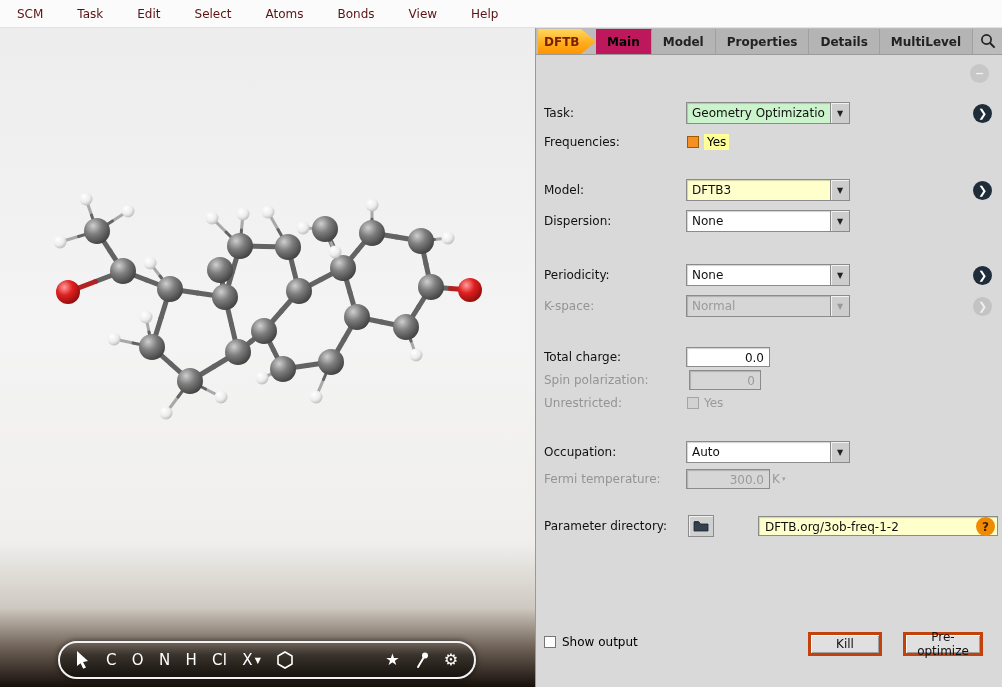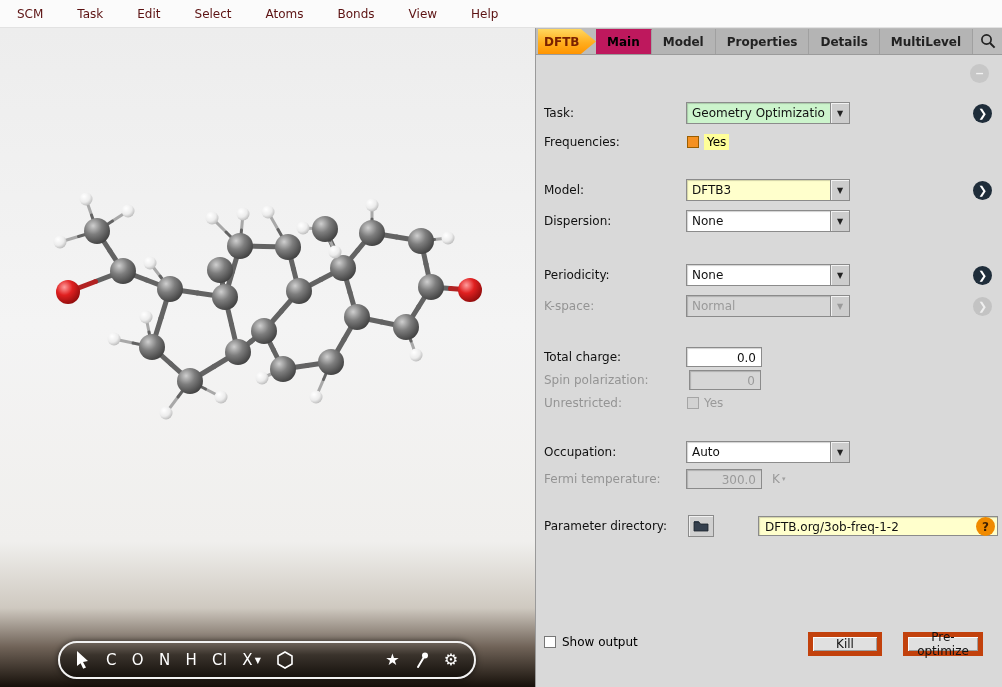--- a/index.html
+++ b/index.html
@@ -41,37 +41,37 @@
   .lbl.disabled { color:#949494; }
 
   .combo { position:absolute; left:150px; display:flex; height:22px; }
   .combo .entry { width:145px; height:22px; border:1px solid #8b8b8b; box-shadow:inset 1px 1px 1px rgba(0,0,0,.18); background:#fff; font-size:12px; padding:3px 4px 0 5px; color:#111; white-space:nowrap; overflow:hidden; }
   .combo .arrow-btn { width:19px; height:22px; background:#cdcdcd; border:1px solid #8b8b8b; border-left:none; display:flex; align-items:center; justify-content:center; font-size:8px; color:#222; cursor:pointer; box-shadow:inset 1px 1px 0 #f2f2f2; }
   .combo.disabled .entry { background:#d6d6d6; color:#9a9a9a; }
   .combo.disabled .arrow-btn { color:#9a9a9a; cursor:default; }
   .entry-green { background:#ccf4cc !important; }
   .entry-yellow { background:#ffffcc !important; }
 
-  .num-entry { position:absolute; left:150px; width:76px; height:20px; border:1px solid #8b8b8b; box-shadow:inset 1px 1px 1px rgba(0,0,0,.18); background:#fff; font-size:12px; text-align:right; padding:3px 5px 0 0; color:#111; }
+  .num-entry { position:absolute; left:150px; width:84px; height:20px; border:1px solid #8b8b8b; box-shadow:inset 1px 1px 1px rgba(0,0,0,.18); background:#fff; font-size:12px; text-align:right; padding:3px 5px 0 0; color:#111; }
   .num-entry.disabled { background:#d6d6d6; color:#9a9a9a; }
 
   .checkbox { width:12px; height:12px; border:1px solid #777; background:#fff; display:inline-block; cursor:pointer; }
   .checkbox.checked-orange { background:#f59122; border-color:#9a5e00; }
   .checkbox.disabled { background:#d2d2d2; border-color:#a5a5a5; cursor:default; }
   .hl-yellow { background:#ffff99; padding:1px 3px; }
   .gray-text { color:#9a9a9a; }
 
   .unit-lbl { font-size:12px; color:#9a9a9a; margin-left:6px; }
   .unit-caret { font-size:7px; color:#a0a0a0; margin-left:2px; }
 
   .folder-btn { position:absolute; left:152px; width:26px; height:22px; background:#d0d0d0; border:1px solid #8b8b8b; box-shadow:inset 1px 1px 0 #f0f0f0; display:flex; align-items:center; justify-content:center; cursor:pointer; }
   .path-entry { position:absolute; left:206px; width:240px; height:20px; border:1px solid #8b8b8b; box-shadow:inset 1px 1px 1px rgba(0,0,0,.18); background:#ffffcc; font-size:12px; padding:3px 0 0 6px; color:#111; white-space:nowrap;margin-left:16px; }
   .help-btn { position:absolute; left:440px; width:19px; height:19px; border-radius:50%; background:#f08a00; color:#402000; font-weight:bold; font-size:12px; display:flex; align-items:center; justify-content:center; cursor:pointer; }
 
-  .btn { height:24px; background:#e0e0e0; border:5px solid #c2410c; box-shadow:inset 1px 1px 0 #fafafa, inset -1px -1px 0 #9f9f9f; font-size:12px; color:#111; display:flex; align-items:center; justify-content:center; cursor:pointer; font-family:inherit; }
+  .btn { height:24px; background:#e0e0e0; border:3px solid #c2410c; box-shadow:inset 1px 1px 0 #fafafa, inset -1px -1px 0 #9f9f9f; font-size:12px; color:#111; display:flex; align-items:center; justify-content:center; cursor:pointer; font-family:inherit; }
   .btn-kill { position:absolute; left:272px; top:604px; width:74px; }
   .btn-preopt { position:absolute; left:367px; top:604px; width:80px; }
   .show-output { position:absolute; left:8px; top:607px; display:flex; align-items:center; gap:6px; }
 </style>
 </head>
 <body>
 
 <div class="menubar">
   <span class="menu-item">SCM</span>
   <span class="menu-item">Task</span>

